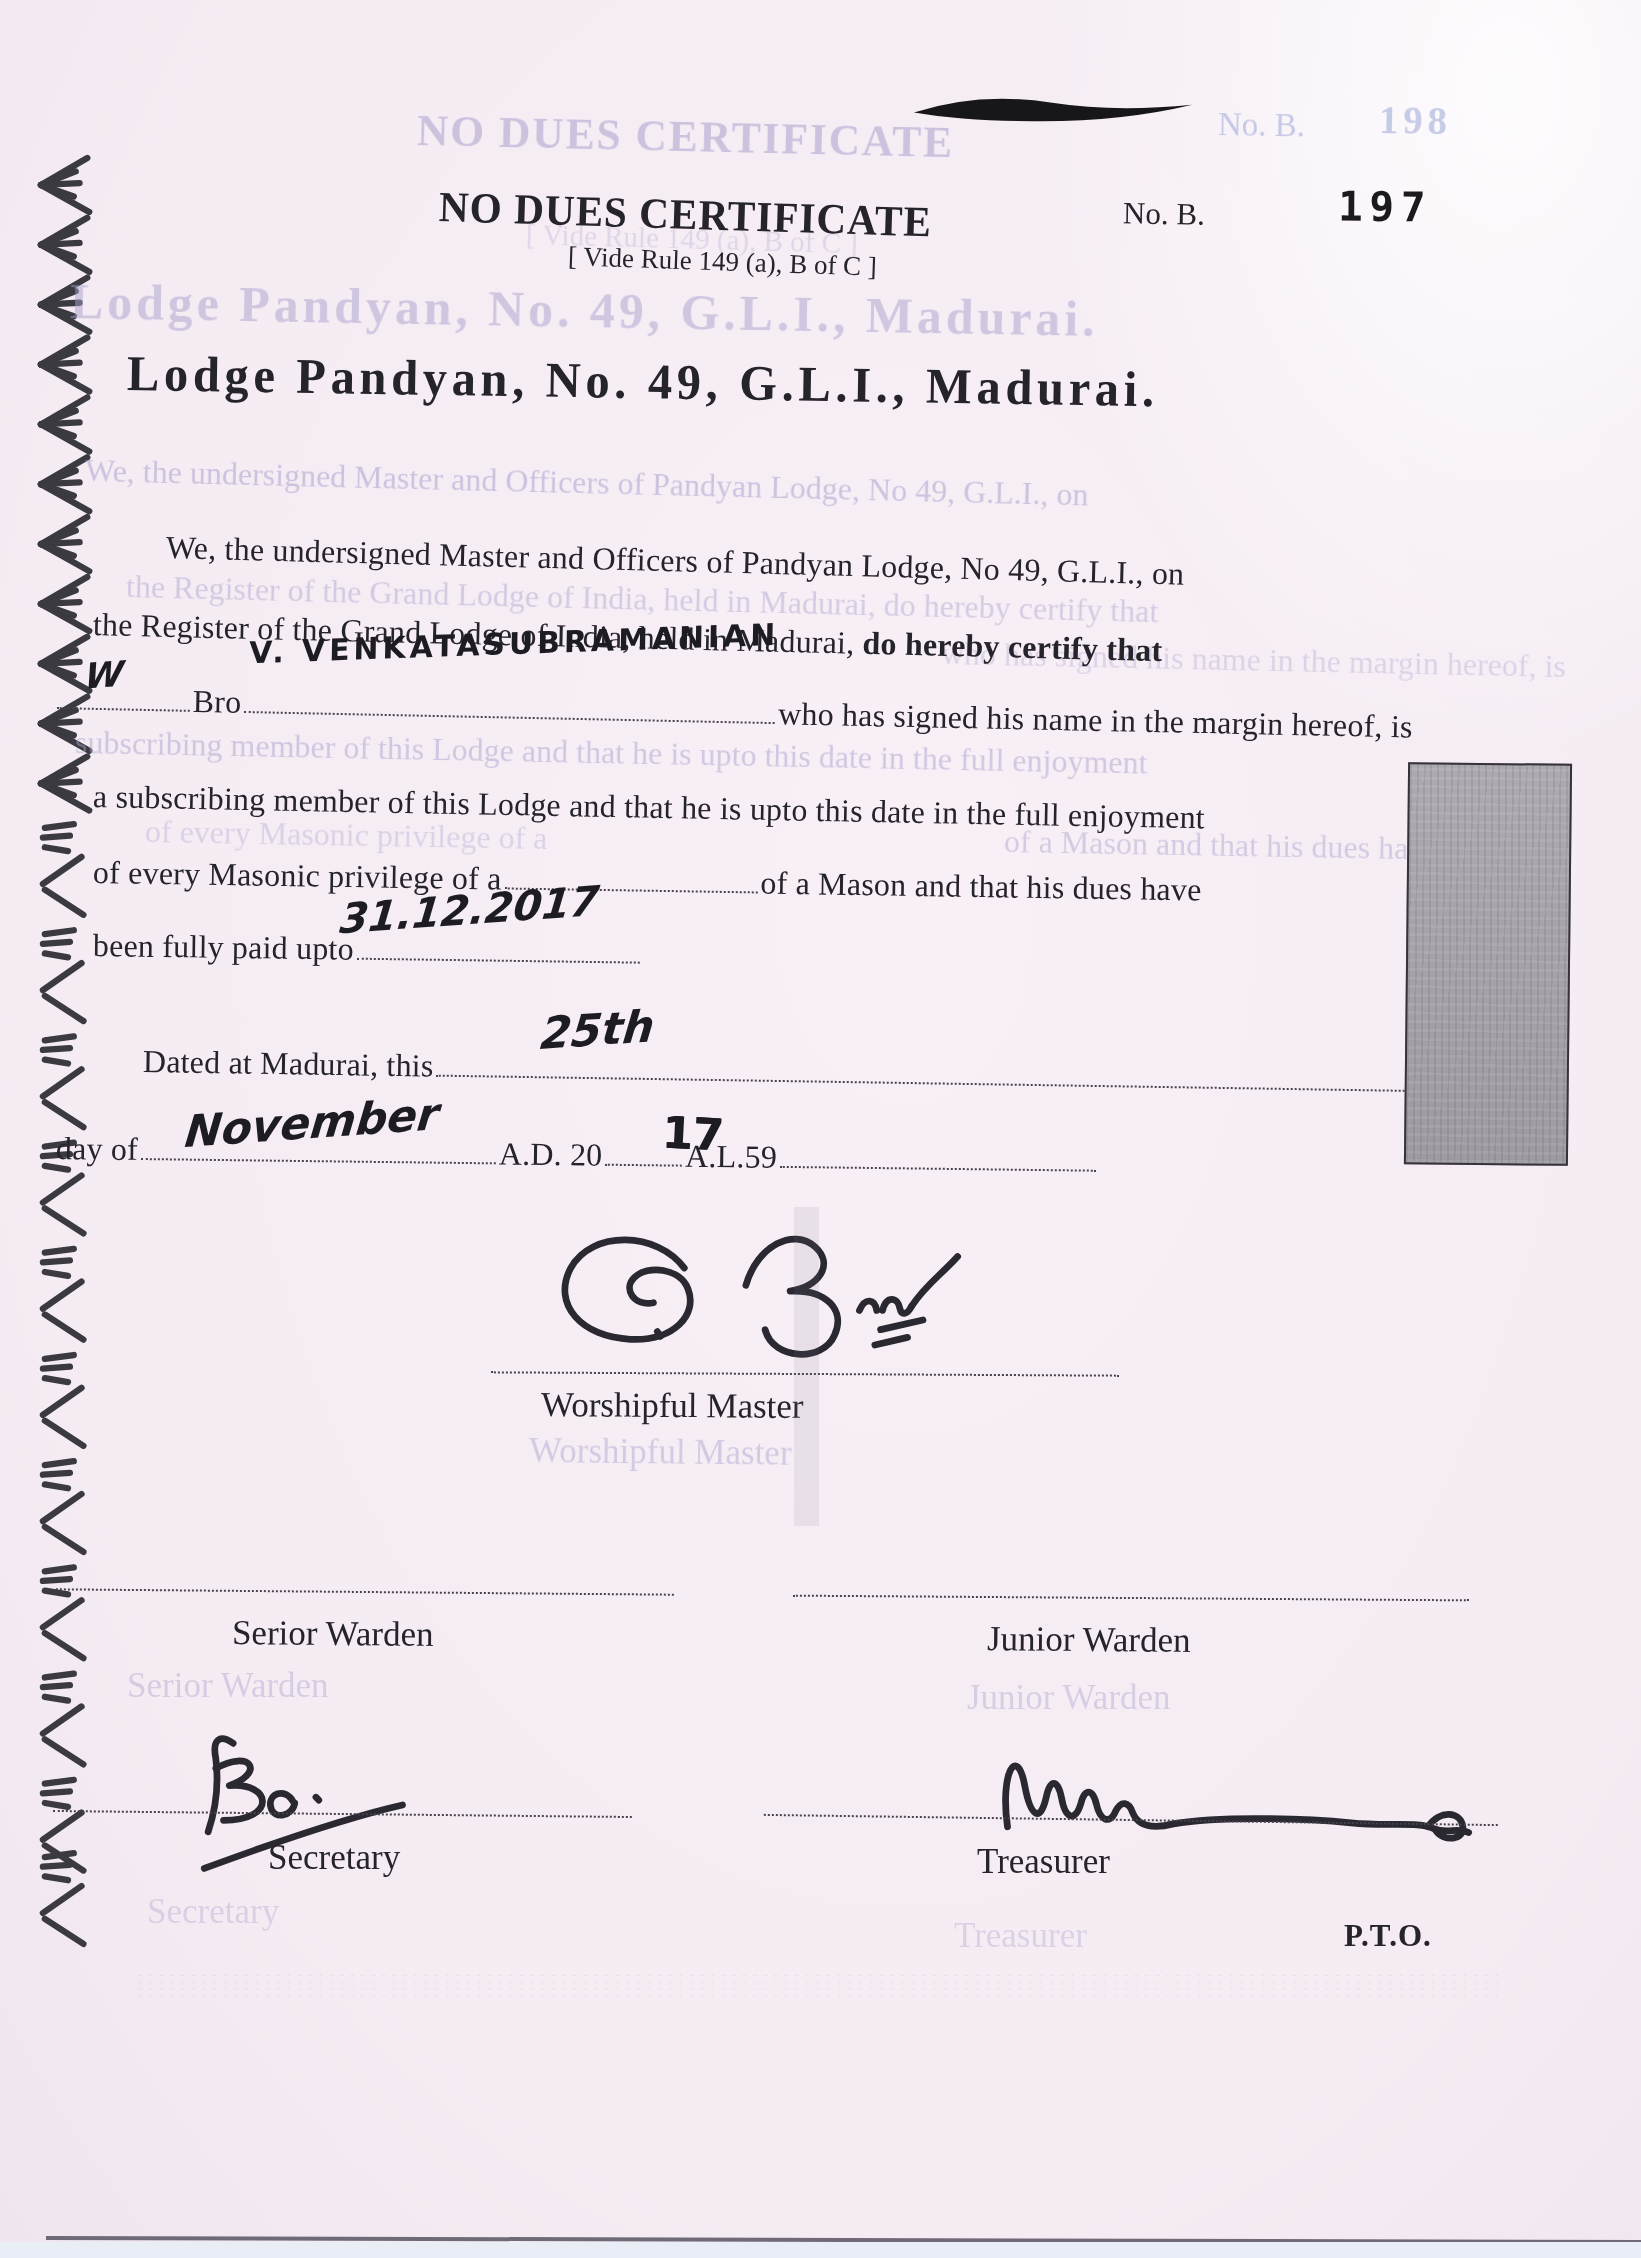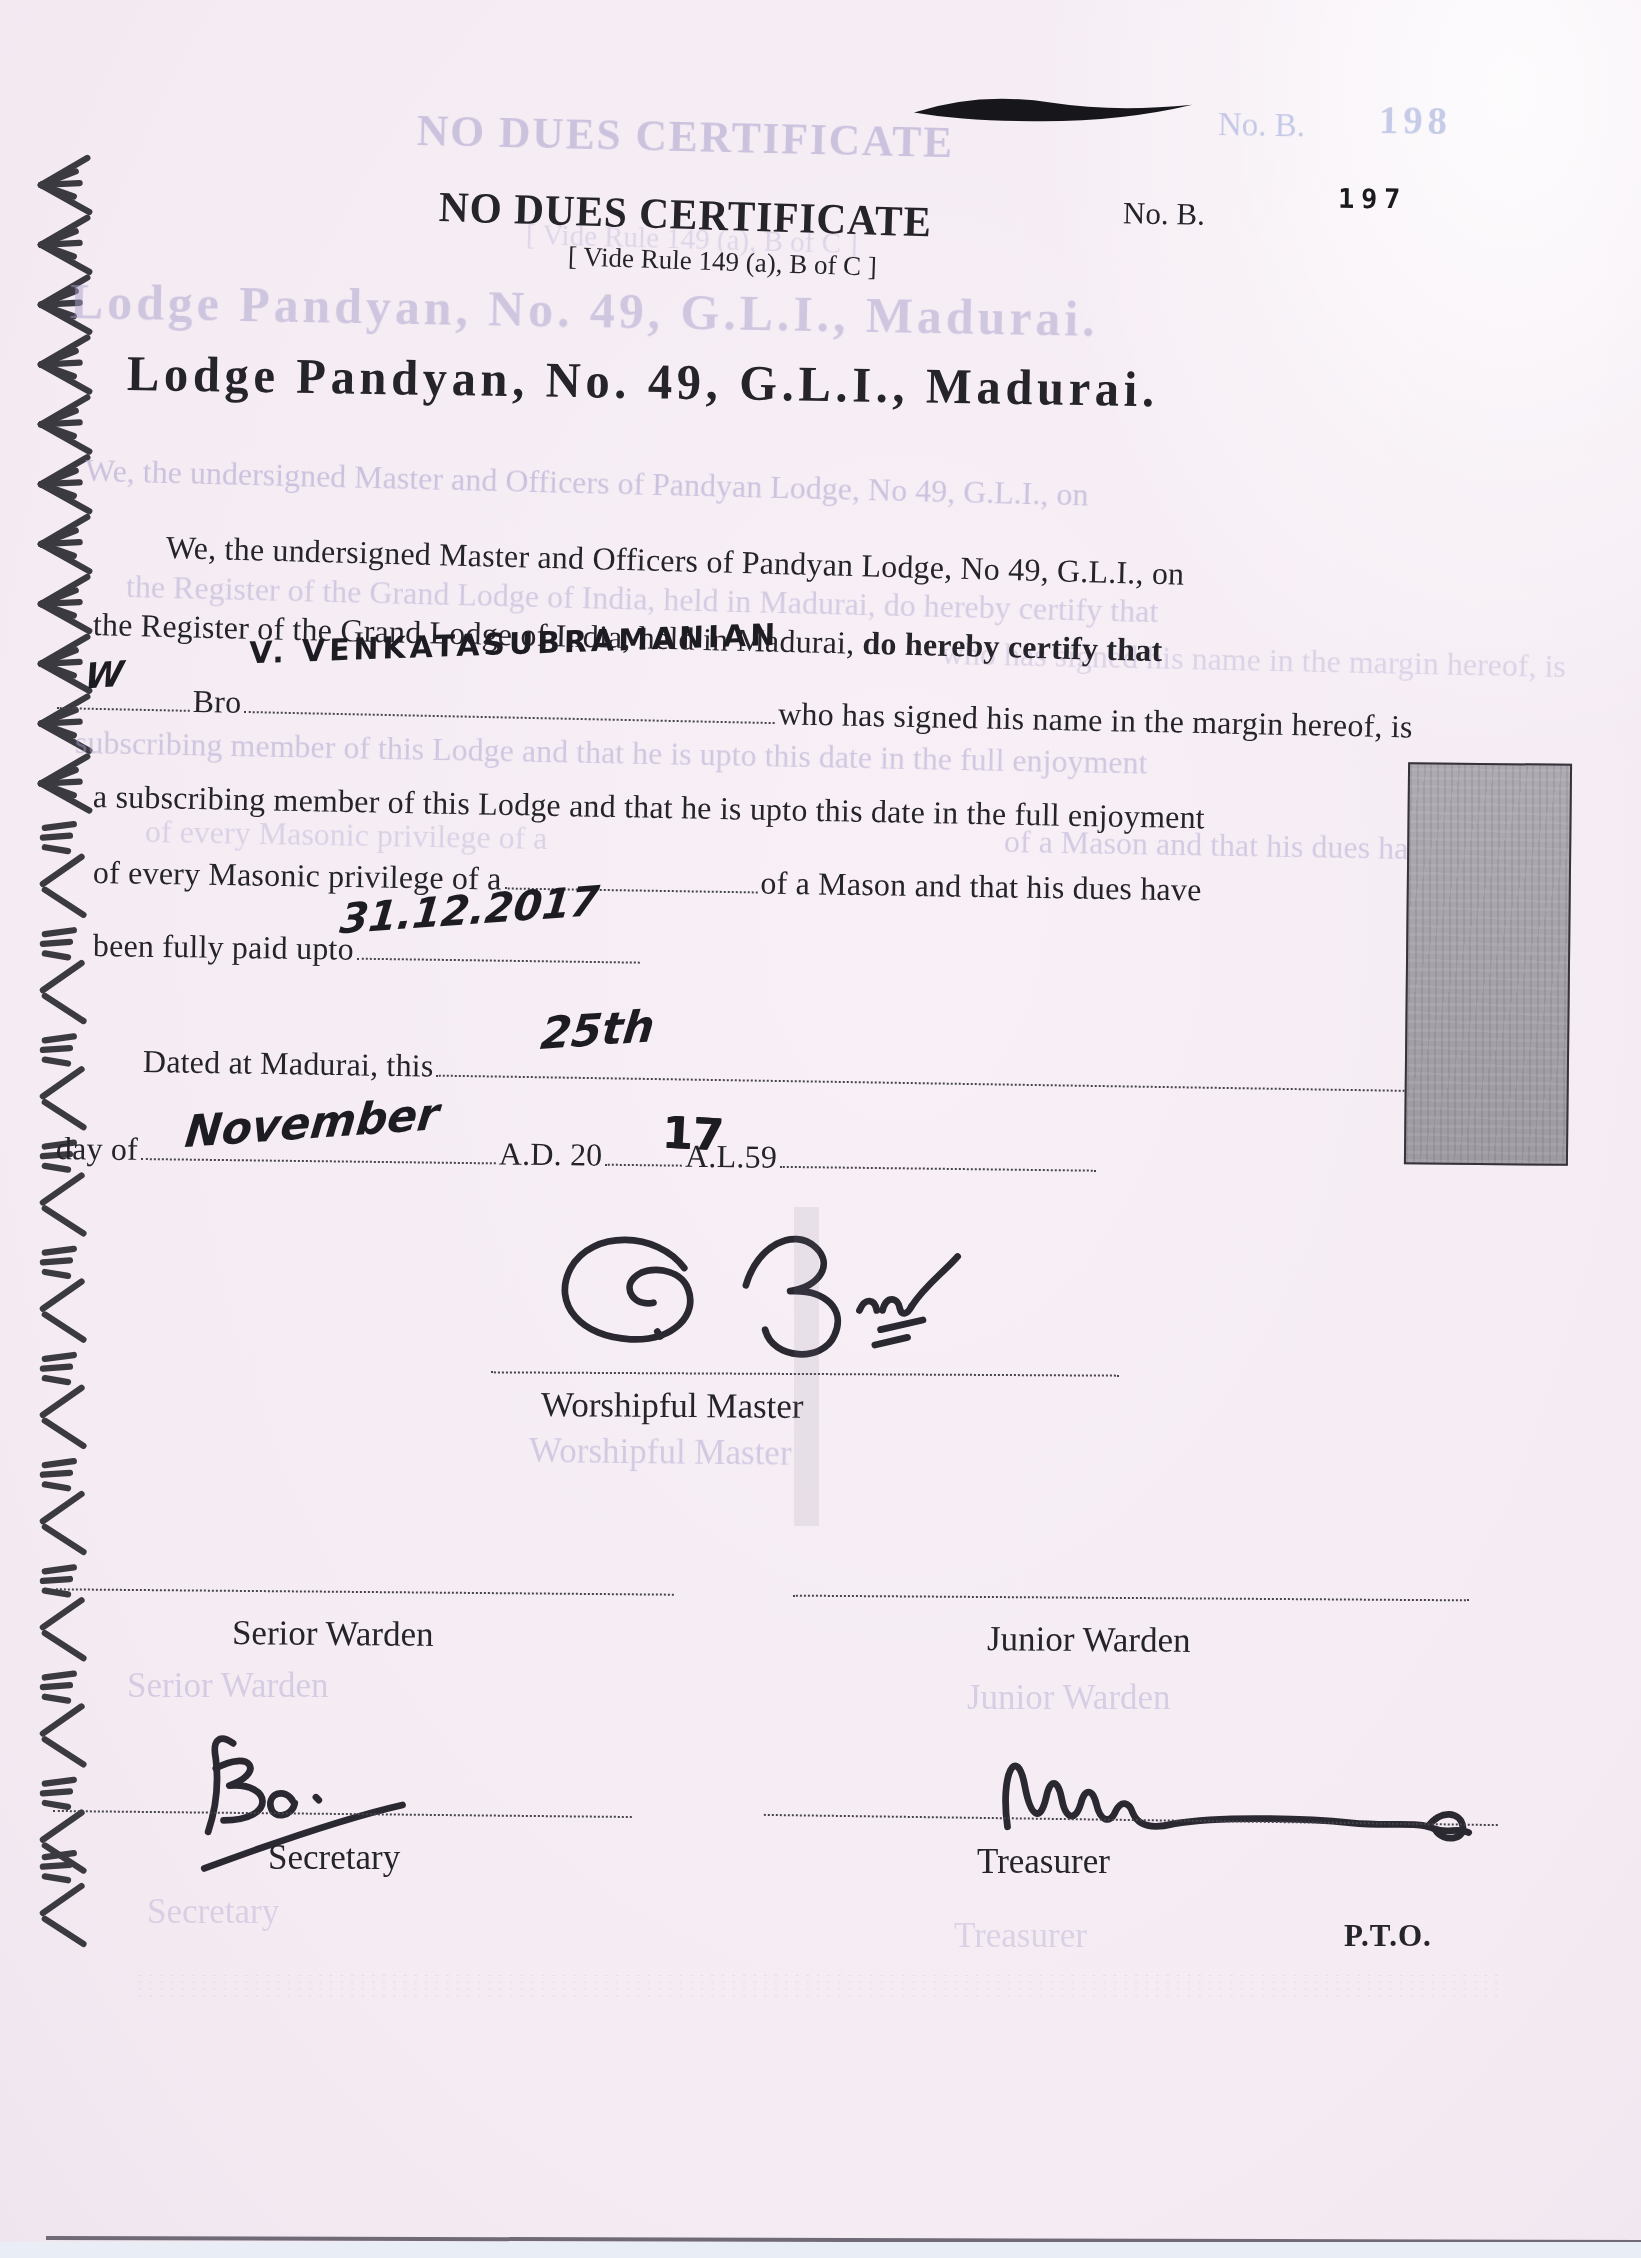--- a/index.html
+++ b/index.html
@@ -87,21 +87,21 @@
   <div class="abs ghost" style="left:145px; top:813px; font-size:32px; transform:rotate(1deg); opacity:.35;">of every Masonic privilege of a</div>
   <div class="abs ghost" style="left:1004px; top:823px; font-size:32px; transform:rotate(1deg); opacity:.45;">of a Mason and that his dues have</div>
   <div class="abs ghost" style="left:529px; top:1431px; font-size:35px; transform:rotate(.6deg); opacity:.45;">Worshipful Master</div>
   <div class="abs ghost" style="left:127px; top:1666px; font-size:35px; opacity:.4;">Serior Warden</div>
   <div class="abs ghost" style="left:967px; top:1678px; font-size:35px; opacity:.4;">Junior Warden</div>
   <div class="abs ghost" style="left:147px; top:1892px; font-size:35px; opacity:.35;">Secretary</div>
   <div class="abs ghost" style="left:954px; top:1916px; font-size:35px; opacity:.35;">Treasurer</div>
 
   <div class="abs serif" style="left:439px; top:182px; font-size:43px; font-weight:bold; white-space:nowrap; letter-spacing:1px; transform:rotate(1.8deg) scaleX(.96); transform-origin:left center;">NO DUES CERTIFICATE</div>
   <div class="abs serif" style="left:1123px; top:196px; font-size:31px; transform:rotate(1deg);">No. B.</div>
-  <div class="abs stamp" style="left:1338px; top:183px; font-size:27px; letter-spacing:6.8px; color:#1b1a1e; transform:rotate(.5deg);">197</div>
+  <div class="abs stamp" style="left:1338px; top:183px; font-size:41px; letter-spacing:6.8px; color:#1b1a1e; transform:rotate(.5deg);">197</div>
   <div class="abs serif" style="left:568px; top:241px; font-size:27px; white-space:nowrap; transform:rotate(2deg); transform-origin:left center;">[ Vide Rule 149 (a), B of C ]</div>
 
   <div class="abs serif" style="left:127px; top:344px; font-size:50px; font-weight:bold; white-space:nowrap; letter-spacing:4.8px; transform:rotate(.9deg) scaleX(.97); transform-origin:left center;">Lodge Pandyan, No. 49, G.L.I., Madurai.</div>
 
   <div class="abs line" style="left:166px; top:529px; transform:rotate(1.5deg); transform-origin:left center;">We, the undersigned Master and Officers of Pandyan Lodge, No 49, G.L.I., on</div>
 
   <div class="abs line" style="left:93px; top:606px; transform:rotate(1.4deg); transform-origin:left center;">
     <span>the Register of the Grand Lodge of India, held in Madurai,</span>
     <span style="font-weight:bold;">do hereby certify that</span>
   </div>

